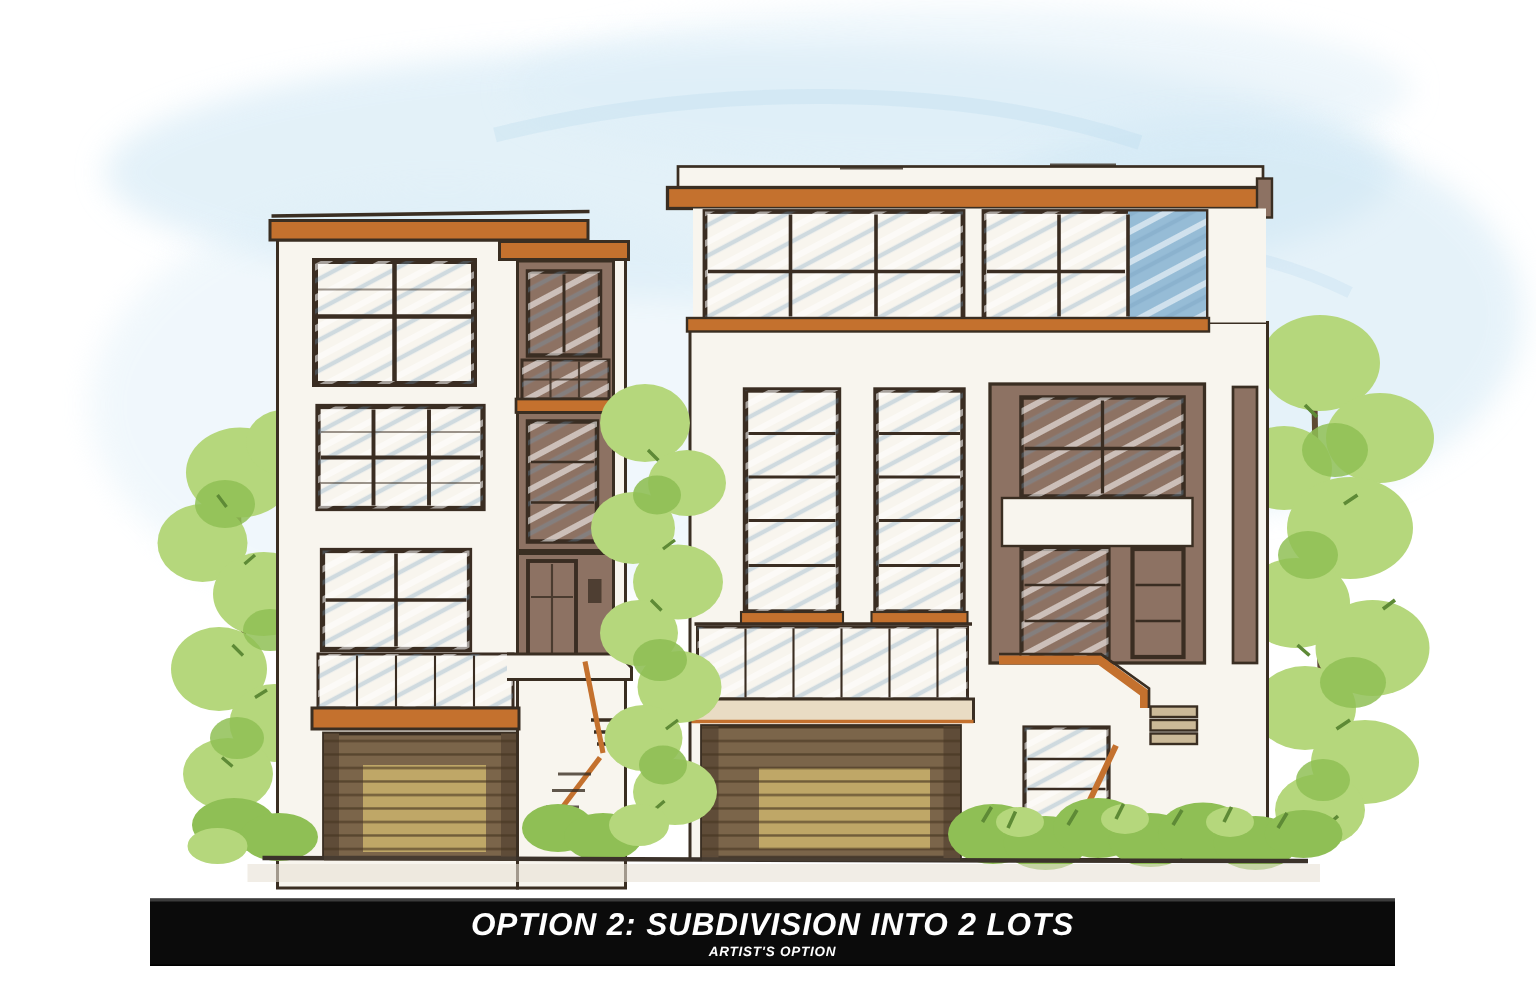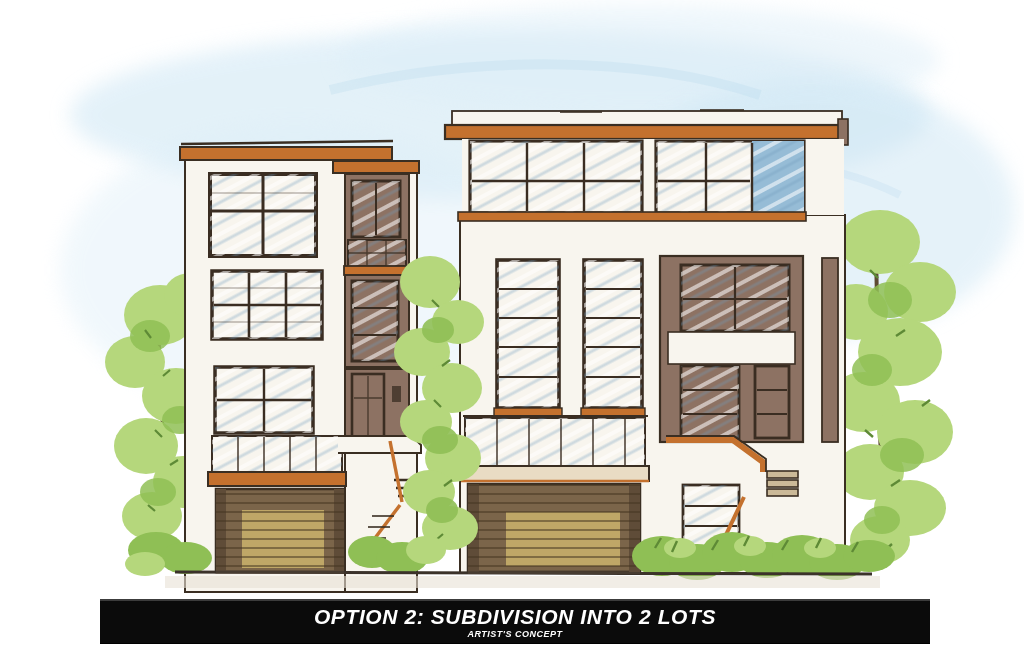--- a/index.html
+++ b/index.html
@@ -288,16 +288,16 @@
   <g>
     <rect x="165" y="576" width="715" height="12" style="fill:var(--groundWash)" opacity="0.6"></rect>
     <path d="M175,572 C350,574 640,573 872,574" stroke="var(--ground)" stroke-width="3" fill="none"></path>
     <rect x="216" y="570" width="128" height="4" style="fill:#5a4b3c" opacity="0.4"></rect>
     <rect x="468" y="570" width="172" height="4" style="fill:#5a4b3c" opacity="0.4"></rect>
   </g>
 </svg>
 
 <div class="banner">
   <div class="title">OPTION 2: SUBDIVISION INTO 2 LOTS</div>
-  <div class="subtitle">ARTIST'S CONCEPT</div>
+  <div class="subtitle">ARTIST'S OPTION</div>
 </div>
 
 </div>
 
 </body></html>

